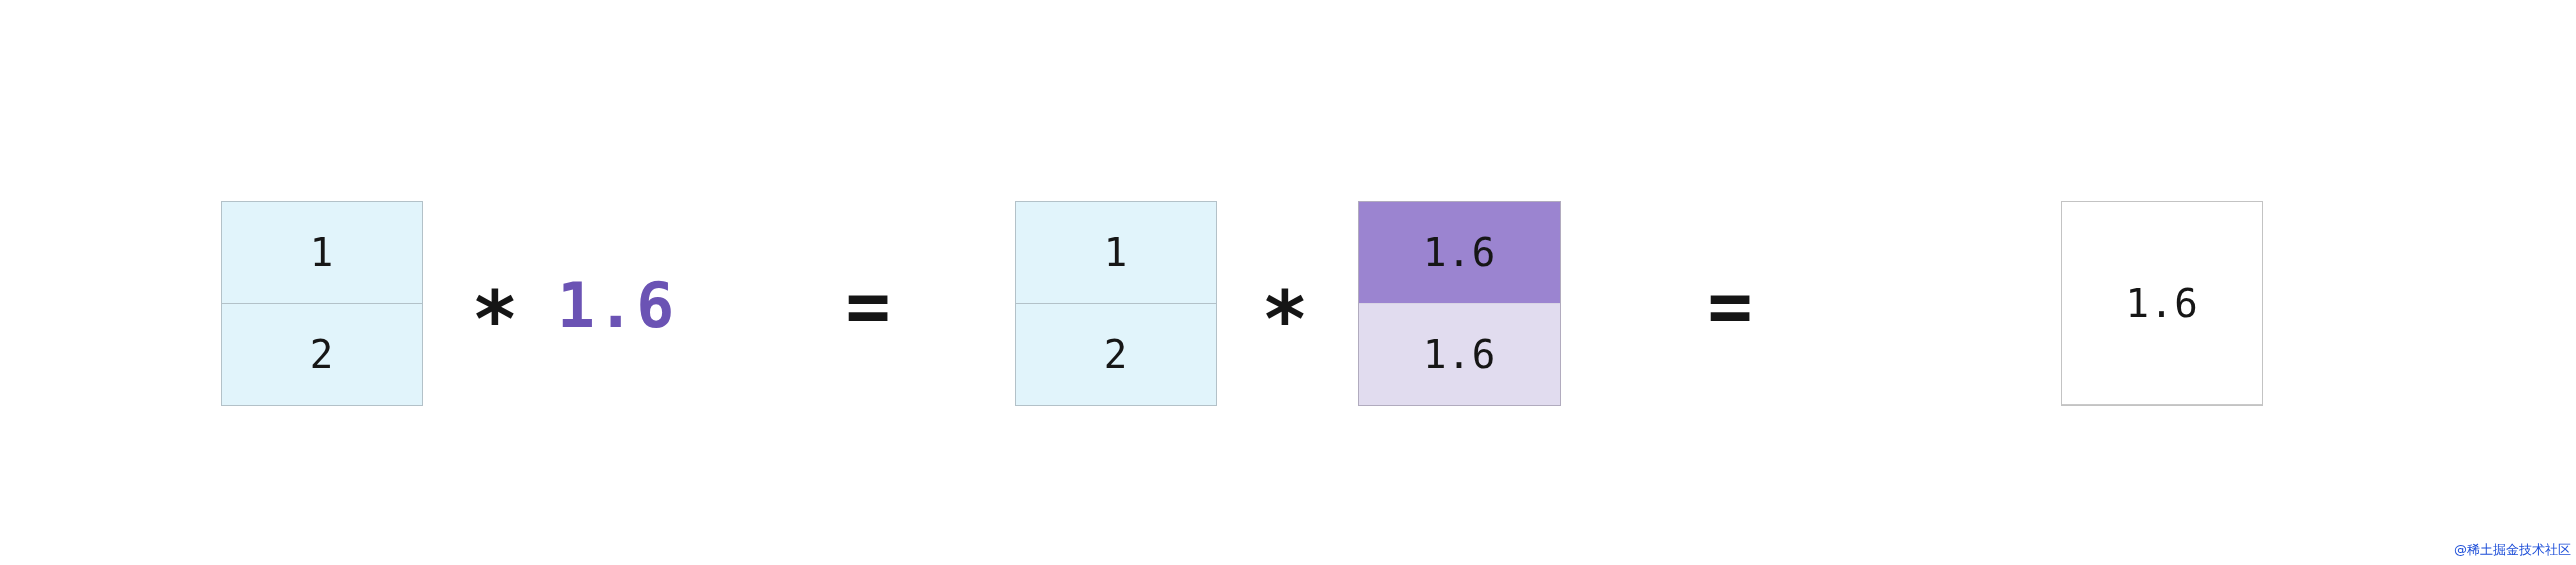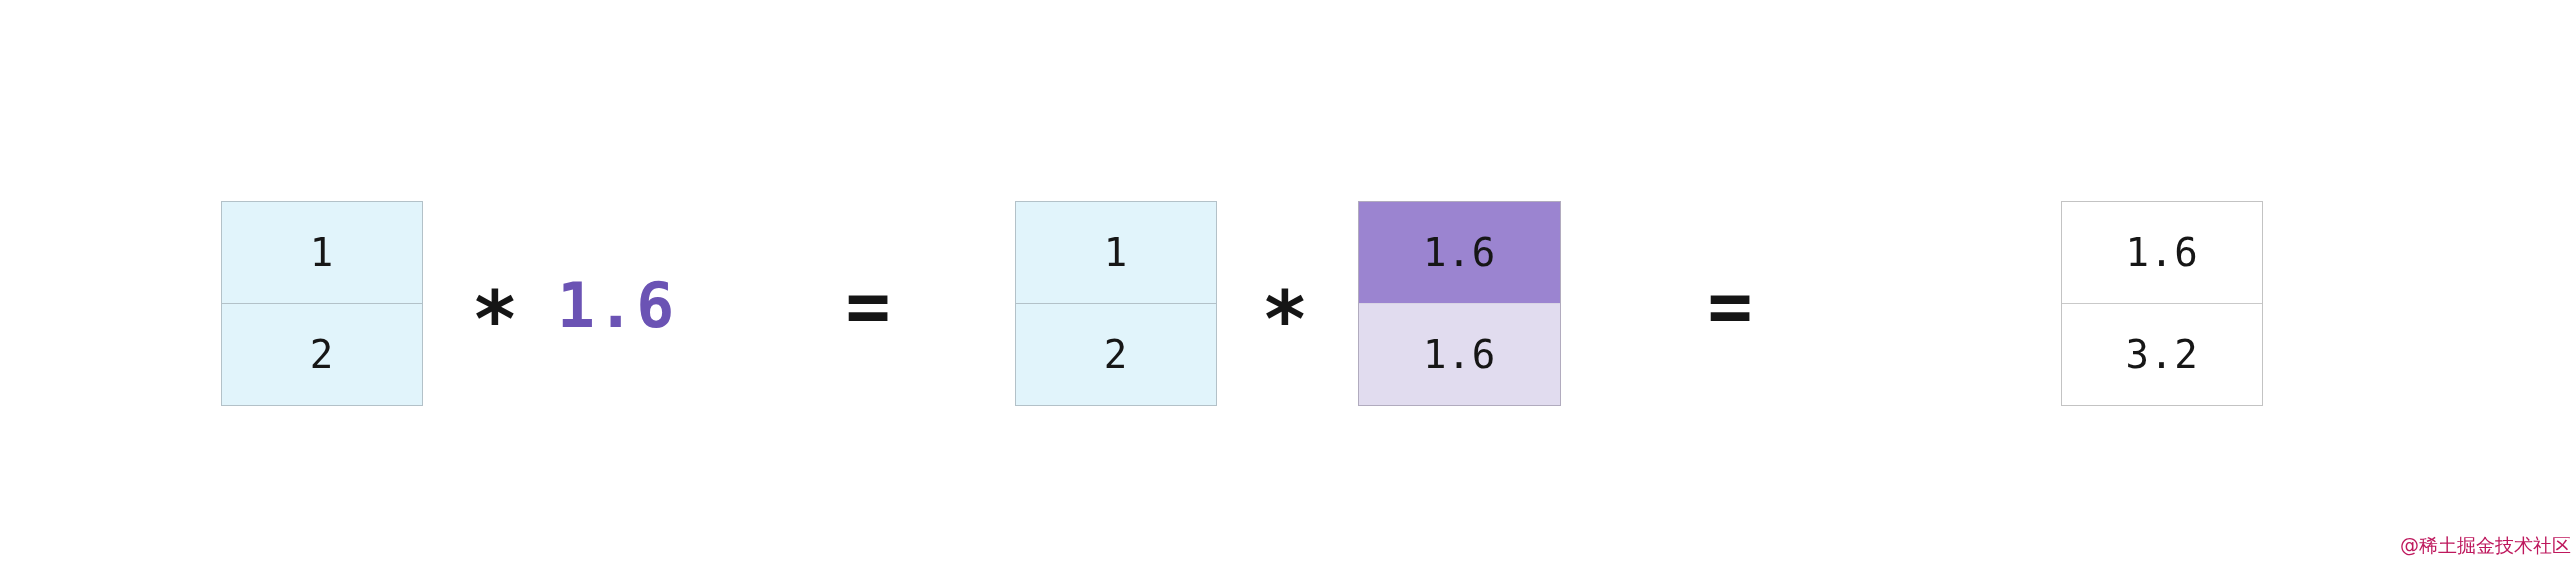--- a/index.html
+++ b/index.html
@@ -70,22 +70,22 @@
     color: #6b53b4;
     letter-spacing: 1.7px;
   }
 
   
   .watermark {
     position: absolute;
     right: 5.1px;
     bottom: 6.8px;
     font-family: "DejaVu Sans", "Liberation Sans", sans-serif;
-    font-size: 19px;
-    color: #be185d;
+    font-size: 13px;
+    color: #1d4ed8;
   }
 </style>
 </head>
 <body>
 
 <div class="canvas">
 
   <div class="vec vec-blue" style="left:221px">
     <div class="cell">
       <span>1</span>
@@ -124,21 +124,18 @@
       <span>1.6</span>
     </div>
   </div>
 
   <div class="op op-eq" style="left:1679px">=</div>
 
   <div class="vec vec-white">
     <div class="cell">
       <span>1.6</span>
     </div>
-    <div class="cell">
-      <span>3.2</span>
-    </div>
   </div>
 
   <div class="watermark">@稀土掘金技术社区</div>
 
 </div>
 
 
 </body></html>

